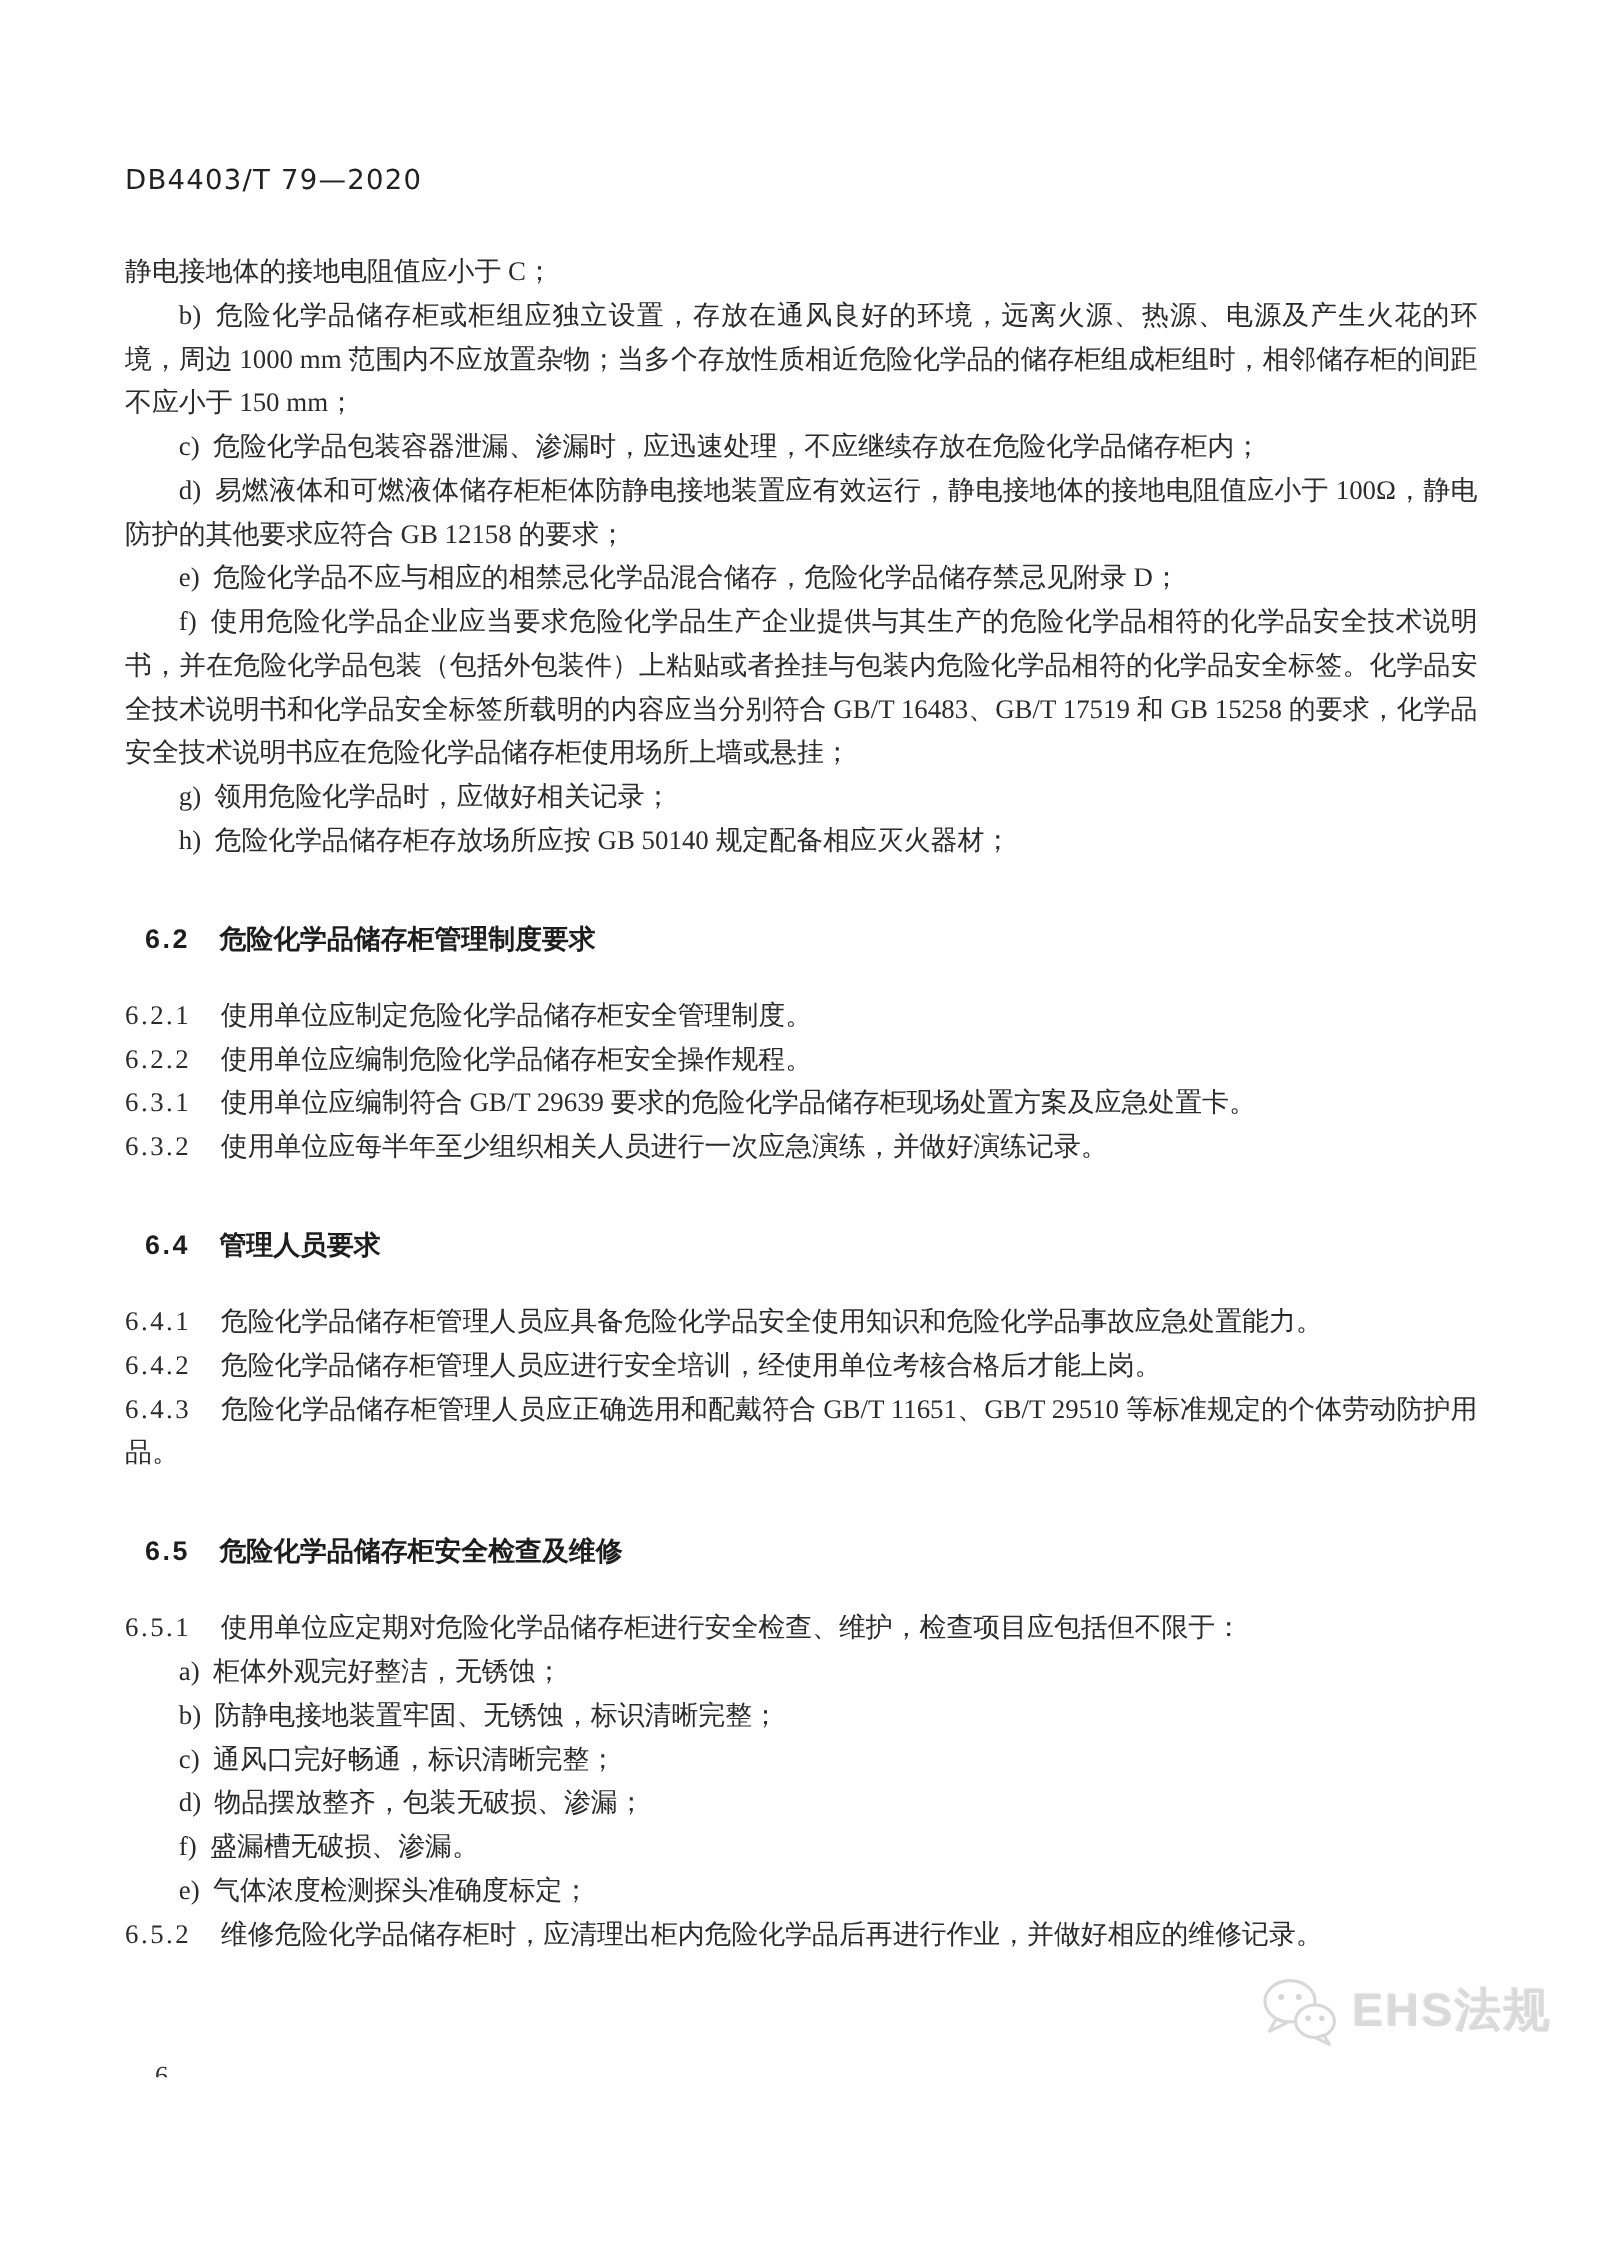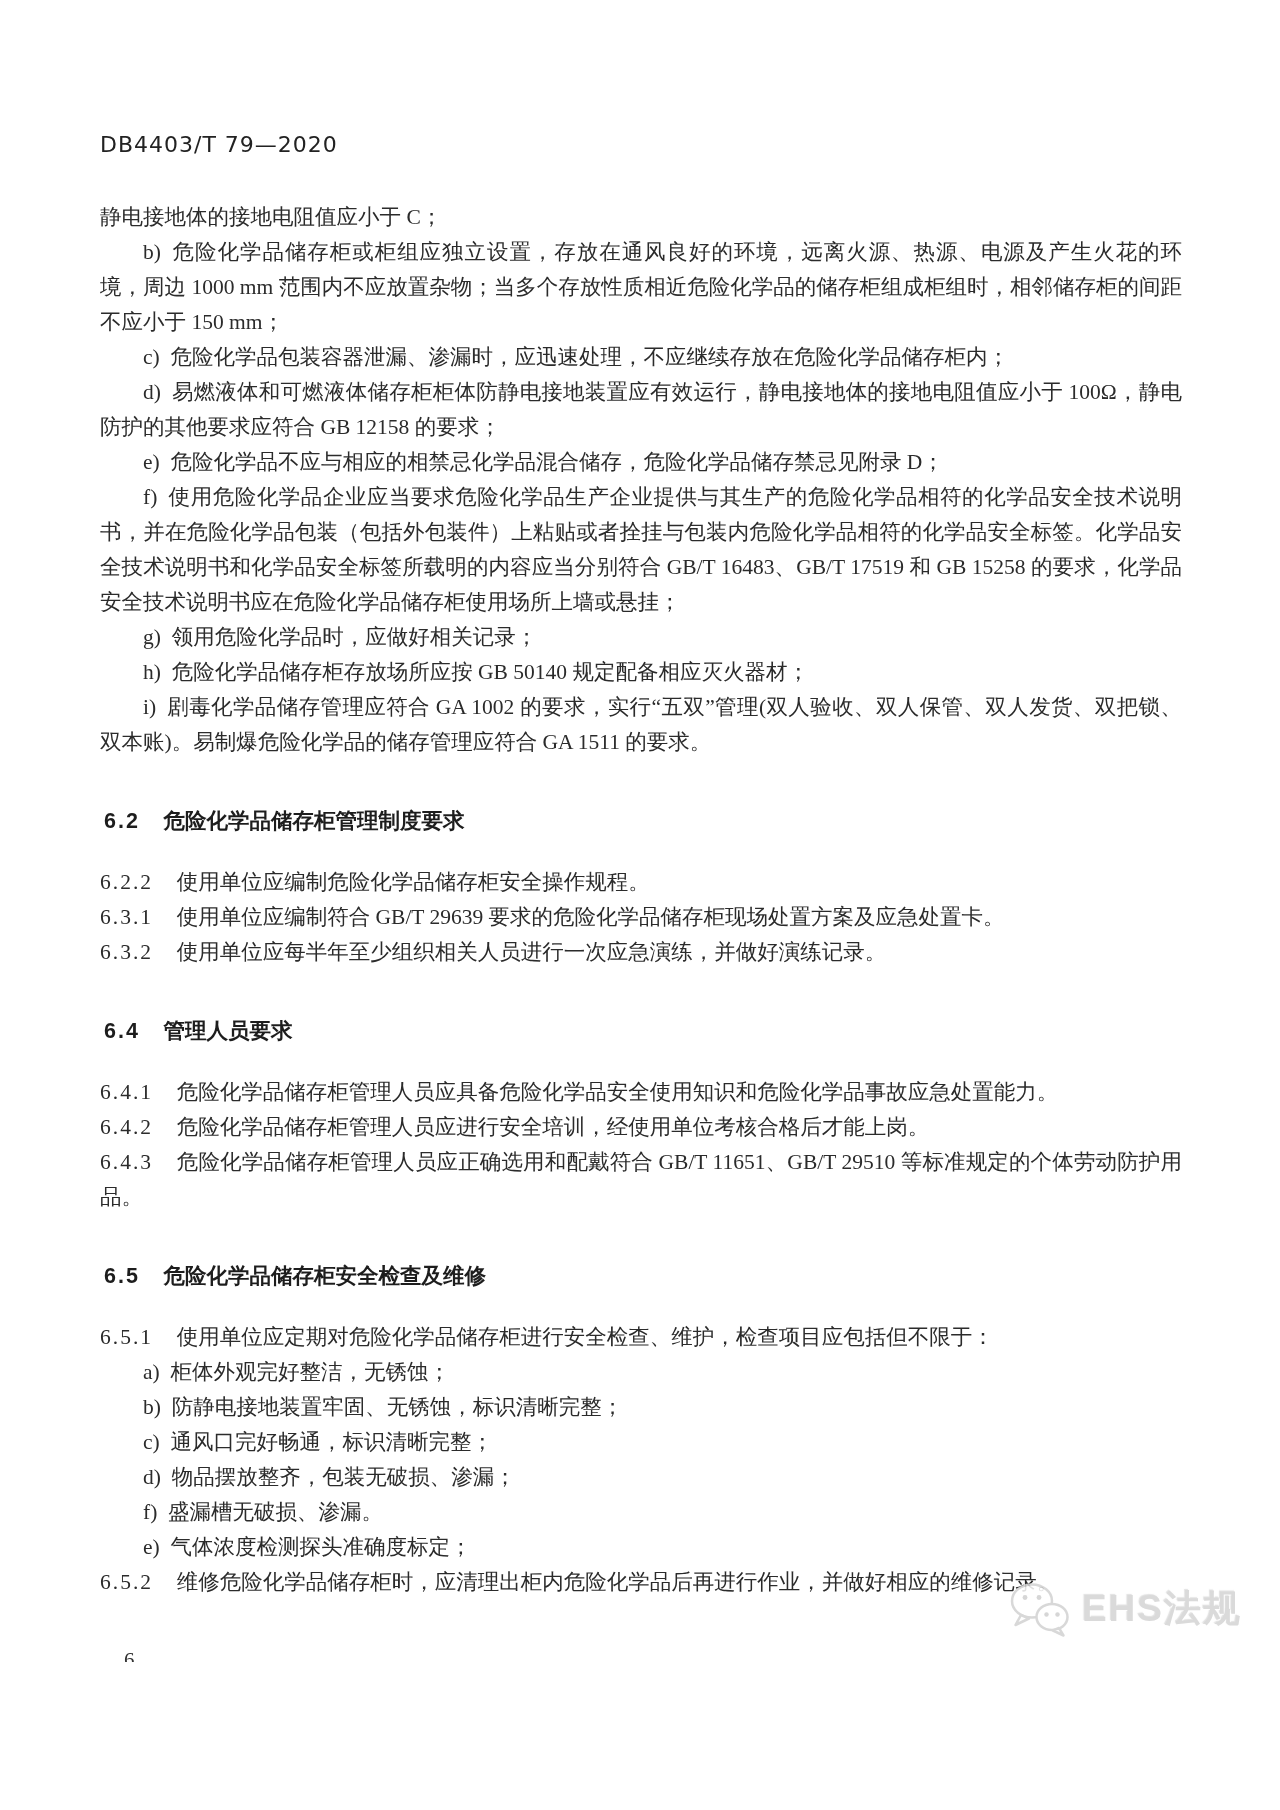--- a/index.html
+++ b/index.html
@@ -31,21 +31,21 @@
   p.indent { text-indent:2em; }
   .lm { margin-right:0.5em; }
   .cn { margin-right:1.1em; letter-spacing:2px; }
   .sn { margin-right:1.1em; letter-spacing:2px; }
   h2.section {
     font-family:"Liberation Sans","DejaVu Sans",sans-serif;
     font-weight:700;
     font-size:21.5px;
     line-height:35px;
     color:#1d1d1d;
-    margin:44px 0 26px 4px;
+    margin:44px 0 26px 16px;
   }
   .page-number {
     position:absolute;
     left:124px; top:1648px;
     font-size:21px;
     color:#333;
   }
   .watermark {
     position:absolute;
     right:38px; bottom:24px;
@@ -73,23 +73,23 @@
 
     <p class="para">静电接地体的接地电阻值应小于 C；</p>
 
     <p class="para indent"><span class="lm">b)</span><span>危险化学品储存柜或柜组应独立设置，存放在通风良好的环境，远离火源、热源、电源及产生火花的环境，周边 1000 mm 范围内不应放置杂物；当多个存放性质相近危险化学品的储存柜组成柜组时，相邻储存柜的间距不应小于 150 mm；</span></p>
     <p class="para indent"><span class="lm">c)</span><span>危险化学品包装容器泄漏、渗漏时，应迅速处理，不应继续存放在危险化学品储存柜内；</span></p>
     <p class="para indent"><span class="lm">d)</span><span>易燃液体和可燃液体储存柜柜体防静电接地装置应有效运行，静电接地体的接地电阻值应小于 100Ω，静电防护的其他要求应符合 GB 12158 的要求；</span></p>
     <p class="para indent"><span class="lm">e)</span><span>危险化学品不应与相应的相禁忌化学品混合储存，危险化学品储存禁忌见附录 D；</span></p>
     <p class="para indent"><span class="lm">f)</span><span>使用危险化学品企业应当要求危险化学品生产企业提供与其生产的危险化学品相符的化学品安全技术说明书，并在危险化学品包装（包括外包装件）上粘贴或者拴挂与包装内危险化学品相符的化学品安全标签。化学品安全技术说明书和化学品安全标签所载明的内容应当分别符合 GB/T 16483、GB/T 17519 和 GB 15258 的要求，化学品安全技术说明书应在危险化学品储存柜使用场所上墙或悬挂；</span></p>
     <p class="para indent"><span class="lm">g)</span><span>领用危险化学品时，应做好相关记录；</span></p>
     <p class="para indent"><span class="lm">h)</span><span>危险化学品储存柜存放场所应按 GB 50140 规定配备相应灭火器材；</span></p>
-    <p class="para indent"><span class="lm">i)</span><span>剧毒化学品储存管理应符合 GA 1002 的要求，实行“五双”管理(双人验收、双人保管、双人发货、双把锁、双本账)。易制爆危险化学品的储存管理应符合 GA 1511 的要求。</span></p>
 
     <h2 class="section"><span class="sn">6.2</span><span>危险化学品储存柜管理制度要求</span></h2>
+    <p class="para"><span class="cn">6.2.1</span><span>使用单位应制定危险化学品储存柜安全管理制度。</span></p>
     <p class="para"><span class="cn">6.2.2</span><span>使用单位应编制危险化学品储存柜安全操作规程。</span></p>
 
     <p class="para"><span class="cn">6.3.1</span><span>使用单位应编制符合 GB/T 29639 要求的危险化学品储存柜现场处置方案及应急处置卡。</span></p>
     <p class="para"><span class="cn">6.3.2</span><span>使用单位应每半年至少组织相关人员进行一次应急演练，并做好演练记录。</span></p>
 
     <h2 class="section"><span class="sn">6.4</span><span>管理人员要求</span></h2>
     <p class="para"><span class="cn">6.4.1</span><span>危险化学品储存柜管理人员应具备危险化学品安全使用知识和危险化学品事故应急处置能力。</span></p>
     <p class="para"><span class="cn">6.4.2</span><span>危险化学品储存柜管理人员应进行安全培训，经使用单位考核合格后才能上岗。</span></p>
     <p class="para"><span class="cn">6.4.3</span><span>危险化学品储存柜管理人员应正确选用和配戴符合 GB/T 11651、GB/T 29510 等标准规定的个体劳动防护用品。</span></p>
 

